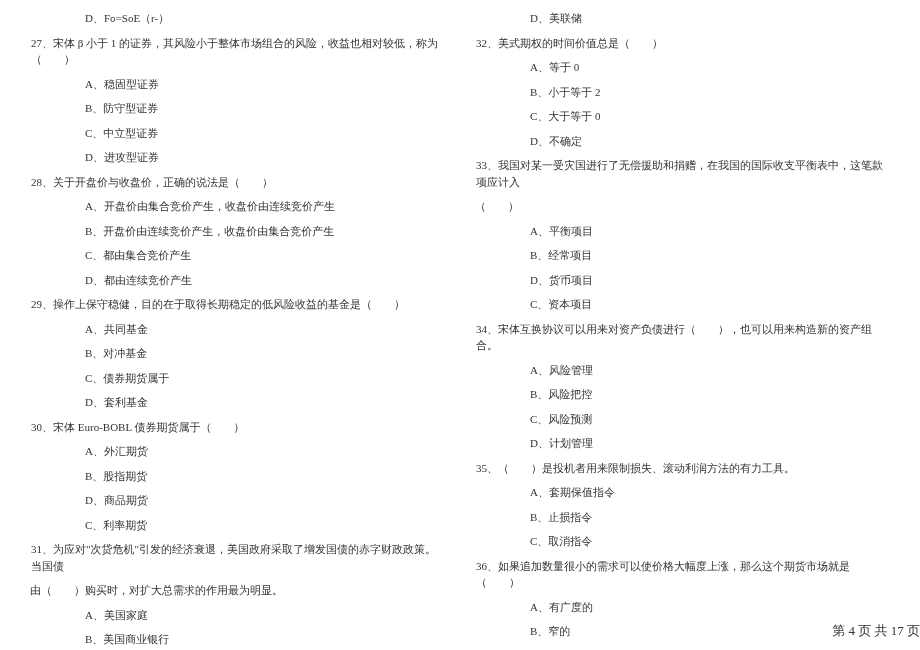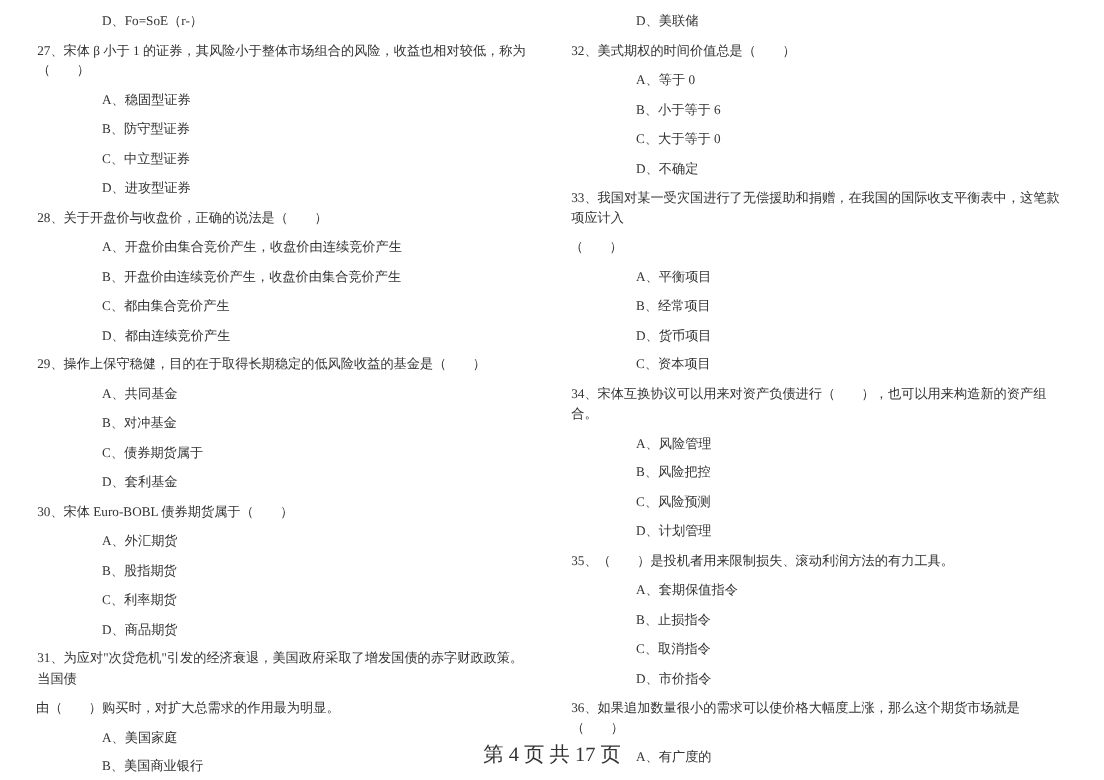--- a/index.html
+++ b/index.html
@@ -34,22 +34,22 @@
     .cont {
       margin-left: 0px;
       margin-bottom: 8px;
       line-height: 1.5;
     }
     .footer {
       position: absolute;
       bottom: 10px;
       left: 0;
       right: 0;
-      text-align: center;
-      font-size: 17px;
+      text-align: right;
+      font-size: 13px;
     }
   </style>
 </head>
 <body>
 
 <div class="columns">
   <div class="col">
     <div class="option">D、Fo=SoE（r-）</div>
 
     <div class="question"><span>27、</span><span>宋体 β 小于 1 的证券，其风险小于整体市场组合的风险，收益也相对较低，称为（　　）</span></div>
@@ -66,57 +66,56 @@
 
     <div class="question"><span>29、</span><span>操作上保守稳健，目的在于取得长期稳定的低风险收益的基金是（　　）</span></div>
     <div class="option">A、共同基金</div>
     <div class="option">B、对冲基金</div>
     <div class="option">C、债券期货属于</div>
     <div class="option">D、套利基金</div>
 
     <div class="question"><span>30、</span><span>宋体 Euro-BOBL 债券期货属于（　　）</span></div>
     <div class="option">A、外汇期货</div>
     <div class="option">B、股指期货</div>
+    <div class="option">D、商品期货</div>
     <div class="option">C、利率期货</div>
-    <div class="option">D、商品期货</div>
 
     <div class="question"><span>31、</span><span>为应对"次贷危机"引发的经济衰退，美国政府采取了增发国债的赤字财政政策。当国债</span></div>
     <div class="cont">由（　　）购买时，对扩大总需求的作用最为明显。</div>
     <div class="option">A、美国家庭</div>
     <div class="option">B、美国商业银行</div>
 
   </div>
 
   <div class="col">
     <div class="option">D、美联储</div>
 
     <div class="question"><span>32、</span><span>美式期权的时间价值总是（　　）</span></div>
     <div class="option">A、等于 0</div>
-    <div class="option">B、小于等于 6</div>
+    <div class="option">B、小于等于 2</div>
     <div class="option">C、大于等于 0</div>
     <div class="option">D、不确定</div>
 
     <div class="question"><span>33、</span><span>我国对某一受灾国进行了无偿援助和捐赠，在我国的国际收支平衡表中，这笔款项应计入</span></div>
     <div class="cont">（　　）</div>
     <div class="option">A、平衡项目</div>
     <div class="option">B、经常项目</div>
     <div class="option">D、货币项目</div>
     <div class="option">C、资本项目</div>
 
     <div class="question"><span>34、</span><span>宋体互换协议可以用来对资产负债进行（　　），也可以用来构造新的资产组合。</span></div>
     <div class="option">A、风险管理</div>
     <div class="option">B、风险把控</div>
     <div class="option">C、风险预测</div>
     <div class="option">D、计划管理</div>
 
     <div class="question"><span>35、</span><span>（　　）是投机者用来限制损失、滚动利润方法的有力工具。</span></div>
     <div class="option">A、套期保值指令</div>
     <div class="option">B、止损指令</div>
     <div class="option">C、取消指令</div>
-    <div class="option">D、市价指令</div>
 
     <div class="question"><span>36、</span><span>如果追加数量很小的需求可以使价格大幅度上涨，那么这个期货市场就是（　　）</span></div>
     <div class="option">A、有广度的</div>
     <div class="option">B、窄的</div>
 
   </div>
 </div>
 
 <div class="footer">第 4 页 共 17 页</div>
 

